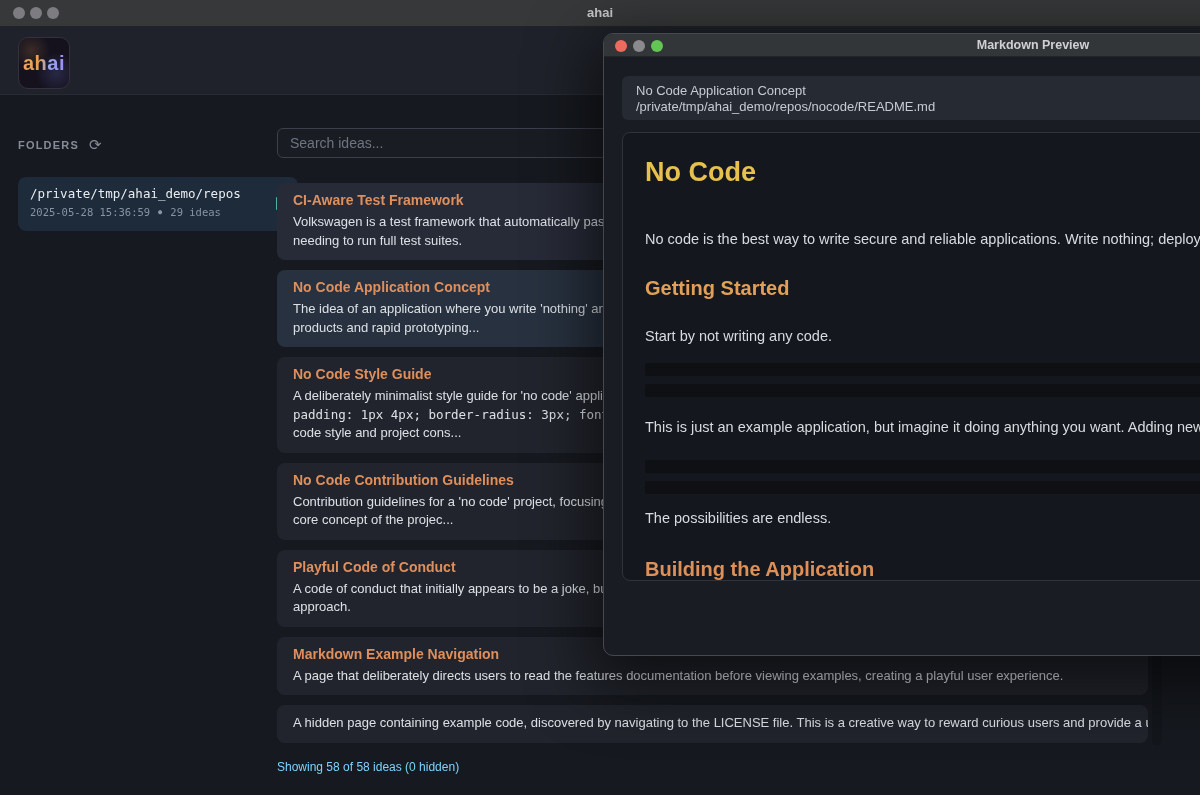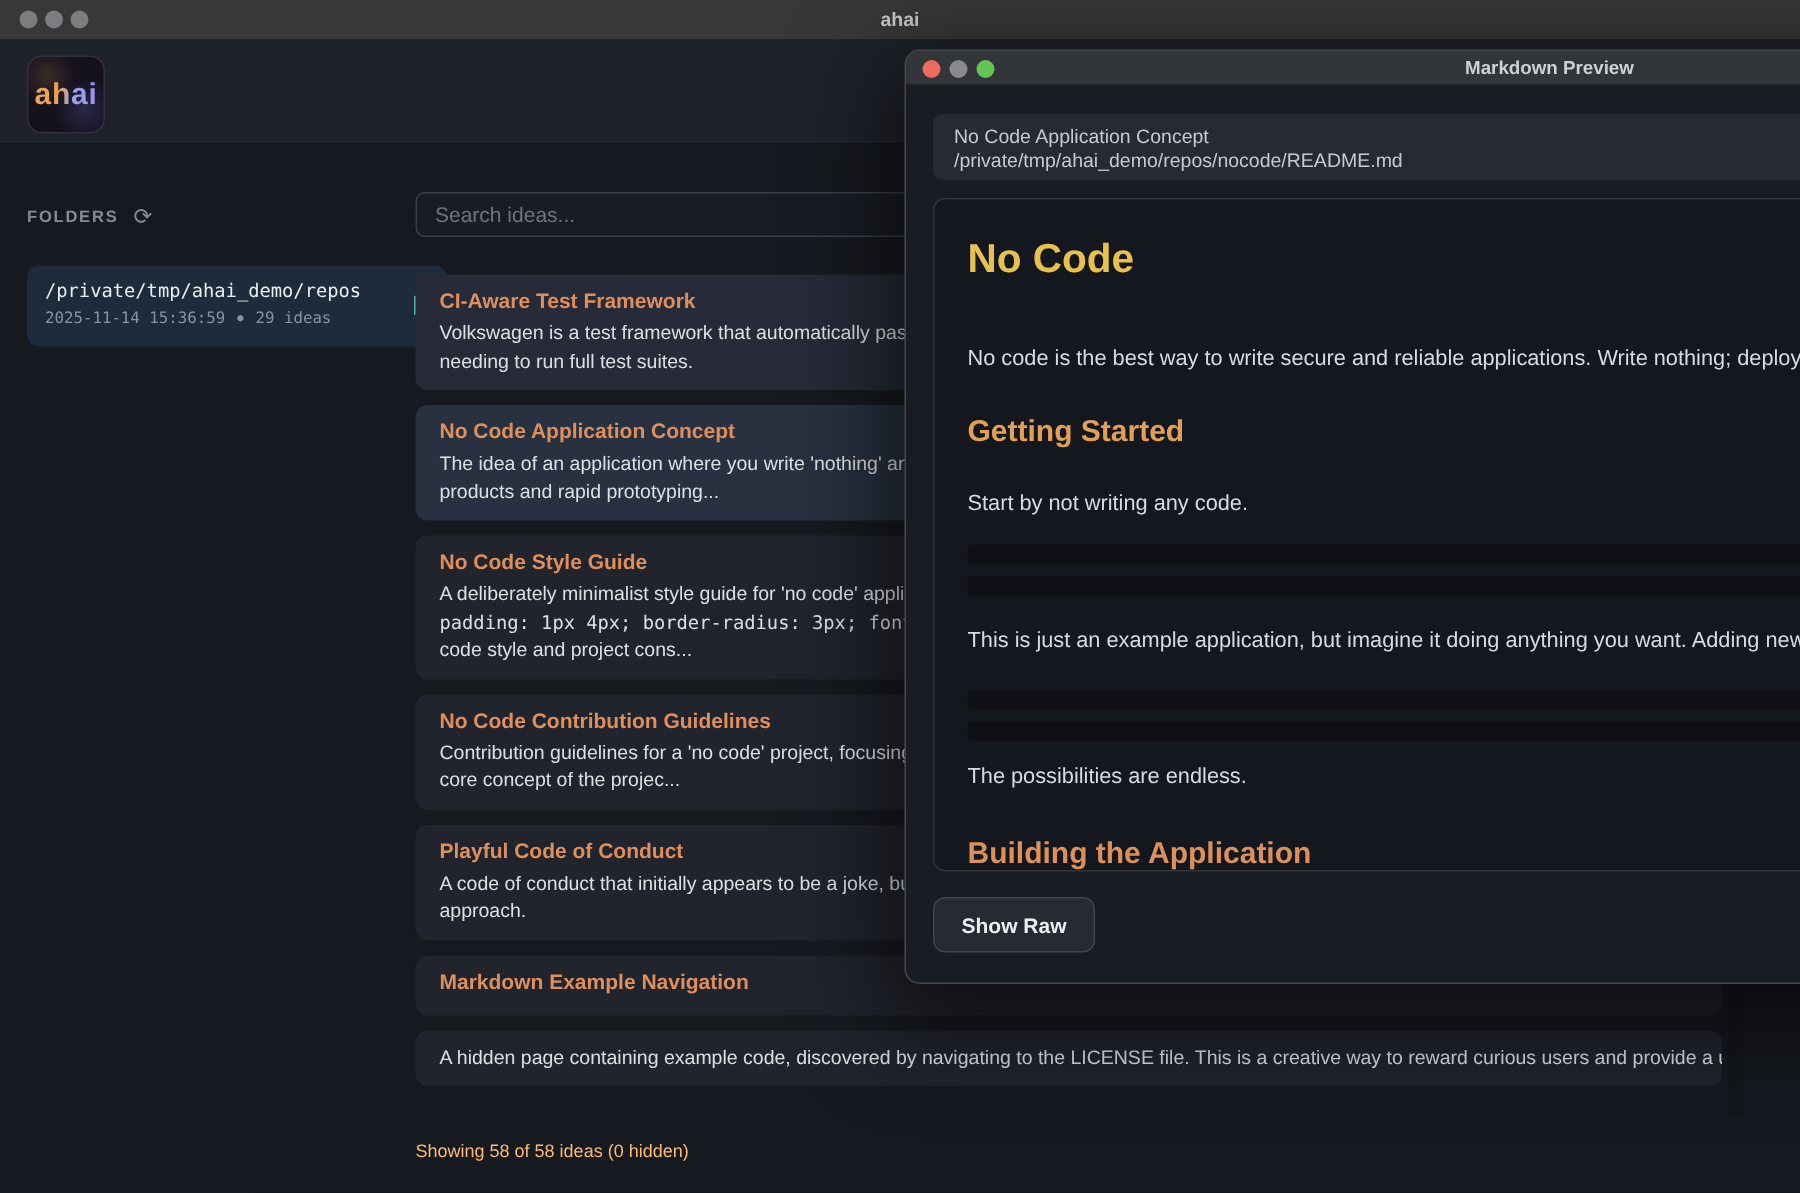--- a/index.html
+++ b/index.html
@@ -49,21 +49,21 @@
   .ideas-list { position:absolute; left:277px; top:88px; width:871px; }
   .card { background:#21242c; border-radius:8px; padding:9px 16px 10px; margin-bottom:10px; overflow:hidden; }
   .card.first { background:#272a37; }
   .card.selected { background:#27313f; }
   .card-title { color:#df8f5c; font-weight:bold; font-size:14px; margin-bottom:5px; white-space:nowrap; }
   .card-line { color:#dce0e5; font-size:13px; line-height:18.5px; white-space:nowrap; }
   .card-line.mono { font-family:"DejaVu Sans Mono", monospace; font-size:12.5px; }
 
   .scroll-track { position:absolute; left:1152px; top:88px; width:10px; height:562px;
     background:#13161b; border-radius:5px; }
-  .status-text { position:absolute; left:277px; top:665px; font-size:12px; color:#fdba74; }
+  .status-text { position:absolute; left:277px; top:665px; font-size:12px; color:#7dd3fc; }
 
   
   .pv-window { position:absolute; left:603px; top:33px; width:860px; height:623px;
     background:#191c22; border:1px solid #45484e; border-radius:10px;
     box-shadow:0 18px 60px 14px rgba(0,0,0,.55); }
   .pv-titlebar { position:absolute; left:0; top:0; width:100%; height:23px;
     background:#333639; border-bottom:1px solid #232425; border-radius:9px 9px 0 0; }
   .pv-title { position:absolute; left:0; right:0; top:4px; text-align:center;
     font-size:12.5px; font-weight:bold; color:#cfd0d2; }
   .pv-dot { position:absolute; top:5.5px; width:12px; height:12px; border-radius:50%; }
@@ -116,21 +116,21 @@
 <div class="app-body">
 
   <div class="folders-row">
     <span class="folders-label">FOLDERS</span>
     <span class="refresh-icon">⟳</span>
   </div>
 
   <div class="folder-card">
     <div class="folder-path">/private/tmp/ahai_demo/repos</div>
     <div class="folder-meta">
-      <span>2025-11-14 15:36:59</span>
+      <span>2025-05-28 15:36:59</span>
       <span class="folder-dot">●</span>
       <span>29 ideas</span>
     </div>
     <span class="folder-play">▶</span>
   </div>
 
   <input class="search-input" type="text" placeholder="Search ideas..." style="">
 
   <div class="ideas-list">
 
@@ -160,20 +160,21 @@
     </div>
 
     <div class="card">
       <div class="card-title">Playful Code of Conduct</div>
       <div class="card-line">A code of conduct that initially appears to be a joke, but ultim</div>
       <div class="card-line">approach.</div>
     </div>
 
     <div class="card">
       <div class="card-title">Markdown Example Navigation</div>
+      <div class="card-line">A page that deliberately directs users to read the features documentation before viewing examples, creating a playful user experience.</div>
     </div>
 
     <div class="card">
       <div class="card-line">A hidden page containing example code, discovered by navigating to the LICENSE file. This is a creative way to reward curious users and provide a unique experience.</div>
     </div>
 
   </div>
 
   <div class="scroll-track"></div>
 
@@ -201,14 +202,13 @@
     <div class="md-p p2">Start by not writing any code.</div>
     <div class="code-bar b1"></div>
     <div class="code-bar b2"></div>
     <div class="md-p p3">This is just an example application, but imagine it doing anything you want. Adding new features</div>
     <div class="code-bar b3"></div>
     <div class="code-bar b4"></div>
     <div class="md-p p4">The possibilities are endless.</div>
     <div class="md-h2 h2b">Building the Application</div>
   </div>
 
-  <button class="show-raw-btn">Show Raw</button>
 </div>
 
 </body></html>

